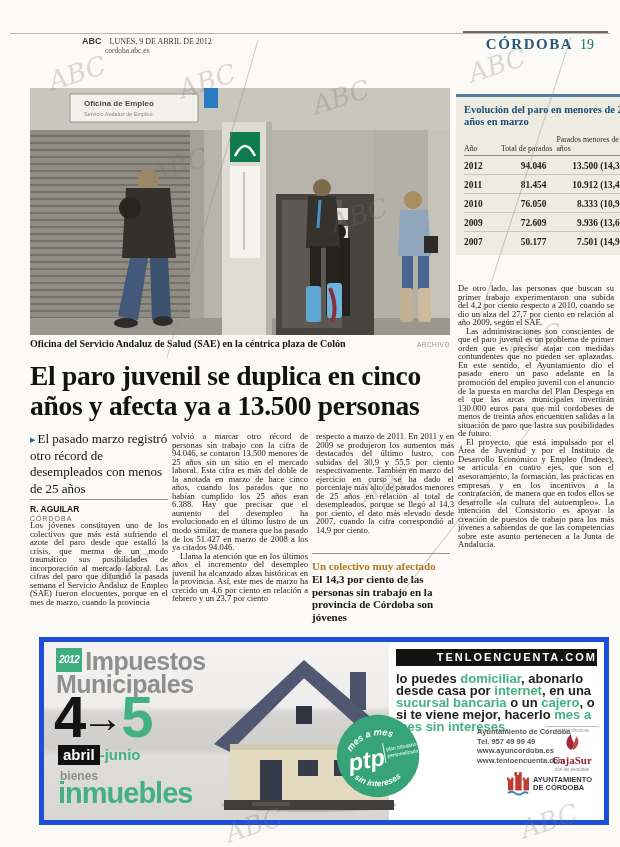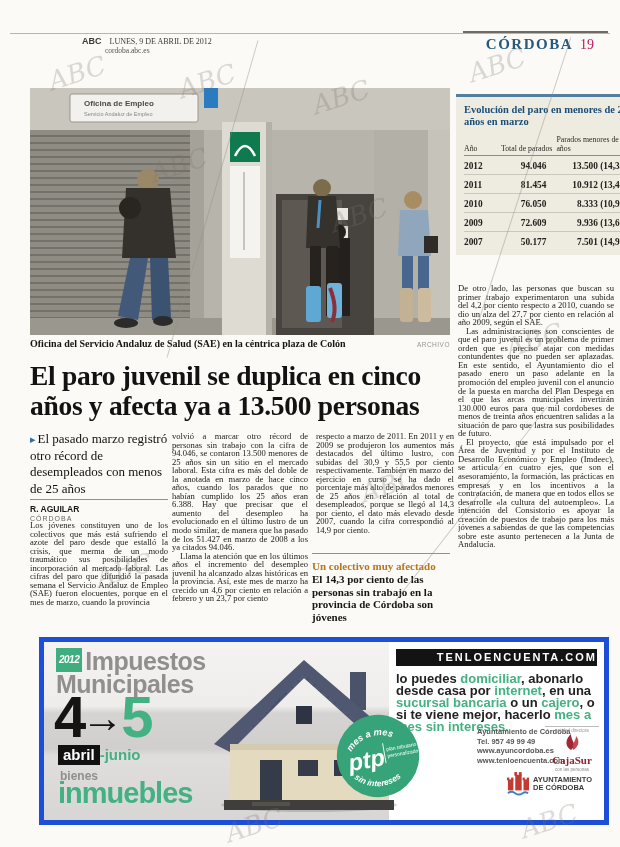--- a/index.html
+++ b/index.html
@@ -8,21 +8,21 @@
         font-family:"Liberation Serif","DejaVu Serif",serif;color:#1c1c1c;}
 
   
   .mast-rule{position:absolute;left:10px;right:10px;top:33px;border-top:1px solid #b8b5ad;}
   .mast-rule-dark{position:absolute;right:12px;top:31px;width:145px;border-top:2px solid #6e6b64;}
   .mast-left{position:absolute;left:82px;top:36px;font-size:8px;color:#3c3a36;}
   .mast-left .brand{font-weight:bold;font-family:"Liberation Sans",sans-serif;font-size:9px;margin-right:8px;}
   .mast-left .site{display:block;margin-left:23px;color:#55524c;font-size:7.5px;}
   .mast-right{position:absolute;right:26px;top:35px;}
   .mast-right .section{font-weight:bold;font-size:15px;letter-spacing:1.5px;color:#27597c;}
-  .mast-right .pageno{font-size:14px;color:#be185d;margin-left:7px;}
+  .mast-right .pageno{font-size:14px;color:#0f766e;margin-left:7px;}
 
   
   #photo{position:absolute;left:30px;top:88px;width:420px;height:247px;background:#b7b4ac;overflow:hidden;}
   .caption-row{position:absolute;left:30px;top:338px;width:420px;display:flex;justify-content:space-between;}
   .caption{font-weight:bold;font-size:10px;color:#141414;}
   .credit{font-family:"Liberation Sans",sans-serif;font-size:6.5px;color:#9a968e;letter-spacing:.5px;margin-top:3px;}
 
   
   #stats{position:absolute;left:456px;top:94px;width:184px;box-sizing:border-box;background:#eeebe1;
          border-top:3px solid #537ea0;padding:7px 8px 5px;}

